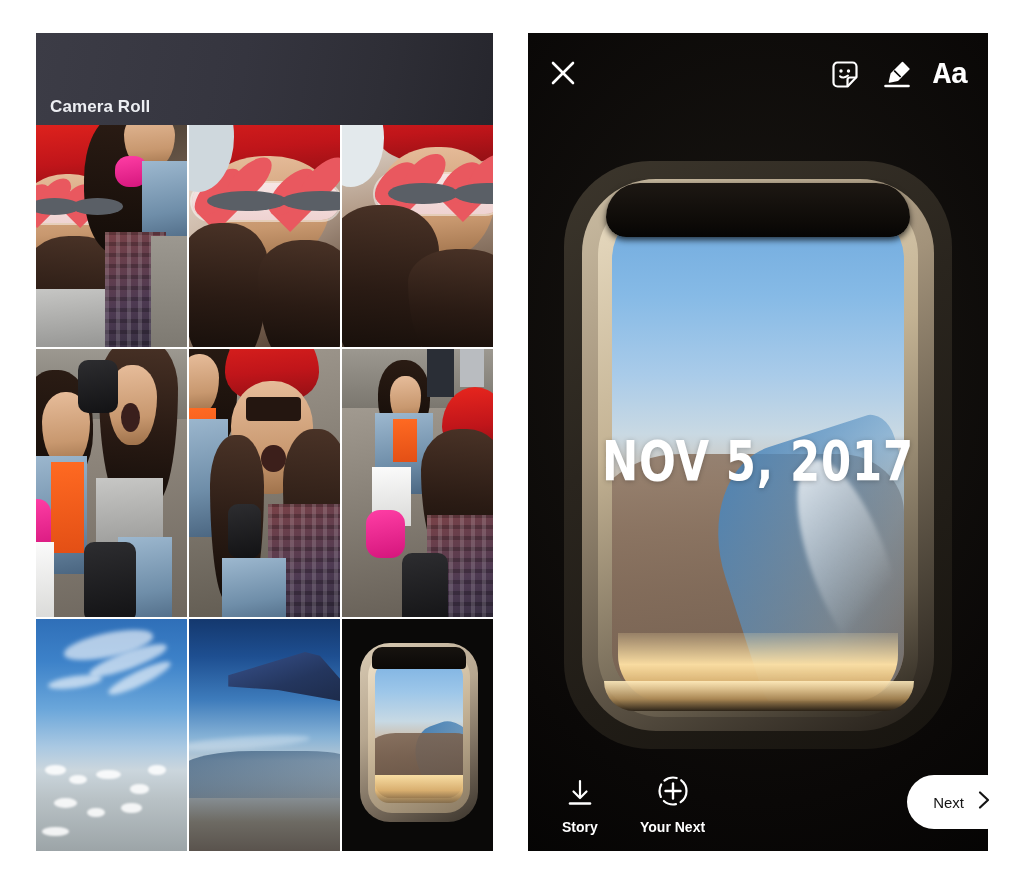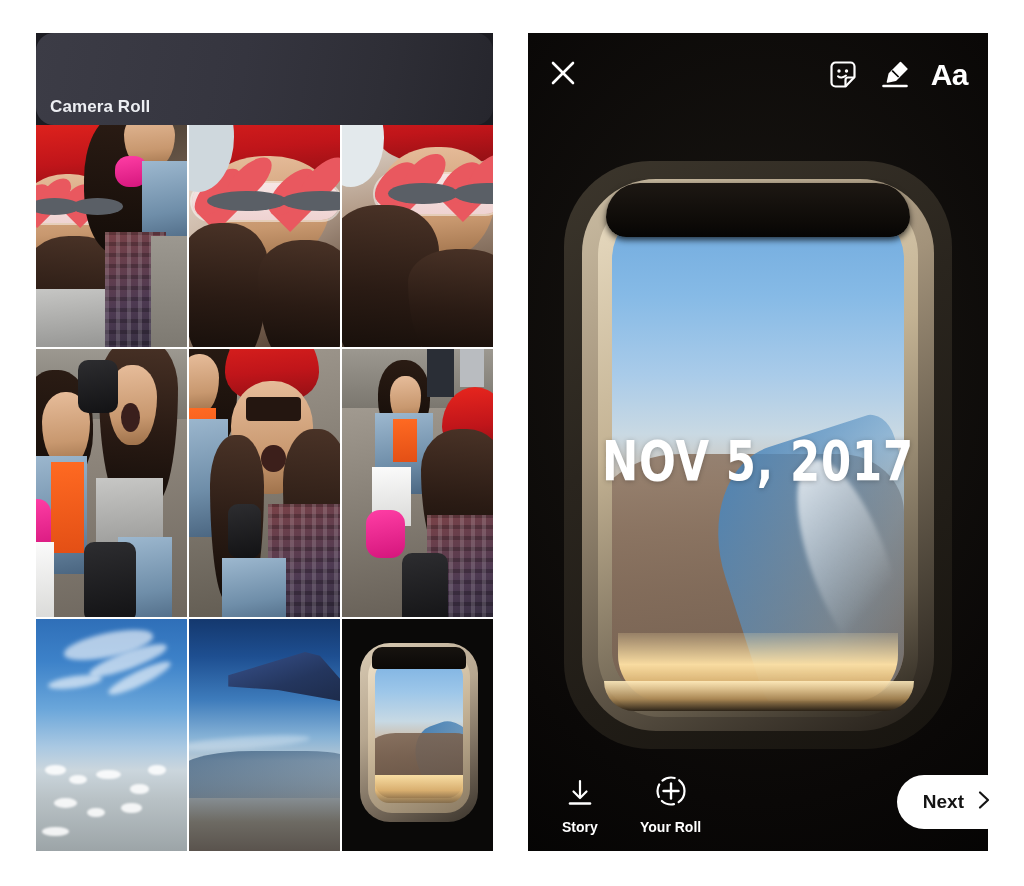--- a/index.html
+++ b/index.html
@@ -24,21 +24,20 @@
     height: 818px;
     background: #1c1c22;
     overflow: hidden;
   }
   #gallery-header {
     position: absolute;
     left: 0; top: 0;
     width: 100%;
     height: 92px;
     background: linear-gradient(100deg, #3c3c46 0%, #35353f 45%, #2e2e36 75%, #26262d 100%);
-    border-radius: 18px;
   }
   #gallery-header-title {
     position: absolute;
     left: 14px;
     bottom: 8px;
     color: #eceef2;
     font-size: 17px;
     font-weight: bold;
     letter-spacing: .1px;
   }
@@ -327,20 +326,21 @@
     box-sizing: border-box;
     z-index: 6;
   }
   #story-topbar .spacer { flex: 1; }
   .tool-btn {
     display: flex;
     align-items: center;
     justify-content: center;
     margin-left: 20px;
     cursor: pointer;
+    font-family: Liberation Mono, monospace;
   }
   #close-button { cursor: pointer; }
   #text-tool-button {
     color: #fff;
     font-size: 30px;
     font-weight: bold;
     letter-spacing: -.5px;
     line-height: 1;
   }
 
@@ -378,22 +378,22 @@
     border-radius: 27px;
     background: #ffffff;
     display: flex;
     align-items: center;
     gap: 10px;
     cursor: pointer;
     z-index: 7;
   }
   #next-button-label {
     color: #141414;
-    font-size: 19px;
-    font-weight: bold;
+    font-size: 15px;
+    font-weight: normal;
   }
 </style>
 </head>
 <body>
 
 <div id="gallery-panel">
 
   <div id="gallery-header">
     <div id="gallery-header-title">Camera Roll</div>
   </div>
@@ -615,21 +615,21 @@
     </div>
 
     <div class="bottom-action" id="your-story-action">
       <span>
         <svg width="34" height="34" viewBox="0 0 34 34" aria-hidden="true">
           <circle cx="17" cy="17" r="13.5" fill="none" stroke="#fff" stroke-width="2.2" stroke-linecap="round" stroke-dasharray="13 5"></circle>
           <line x1="17" y1="9.5" x2="17" y2="24.5" stroke="#fff" stroke-width="2.4" stroke-linecap="round"></line>
           <line x1="9.5" y1="17" x2="24.5" y2="17" stroke="#fff" stroke-width="2.4" stroke-linecap="round"></line>
         </svg>
       </span>
-      <span class="lbl">Your Roll</span>
+      <span class="lbl">Your Next</span>
     </div>
 
     <div id="next-button">
       <span id="next-button-label">Next</span>
       <span>
         <svg width="20" height="22" viewBox="0 0 20 22" aria-hidden="true">
           <path d="M6 3.5 14 11l-8 7.5" fill="none" stroke="#141414" stroke-width="2.2" stroke-linecap="round" stroke-linejoin="round"></path>
         </svg>
       </span>
     </div>

